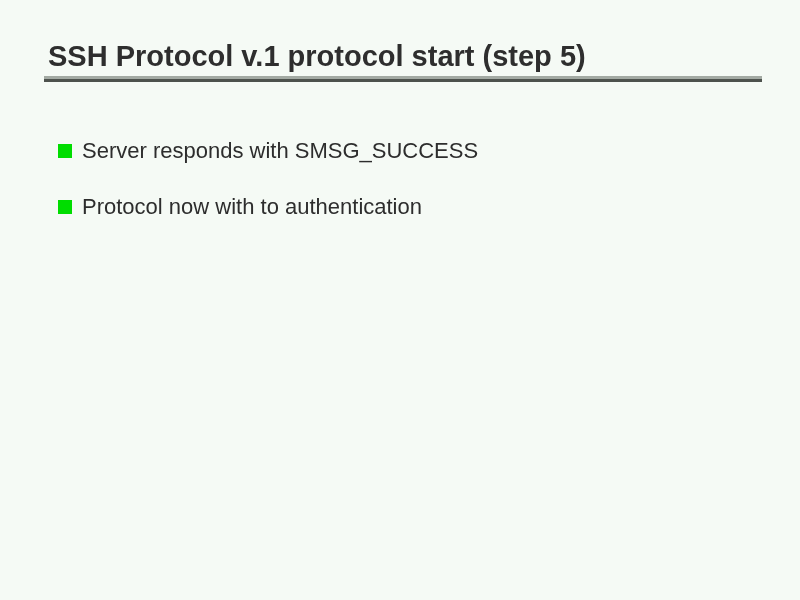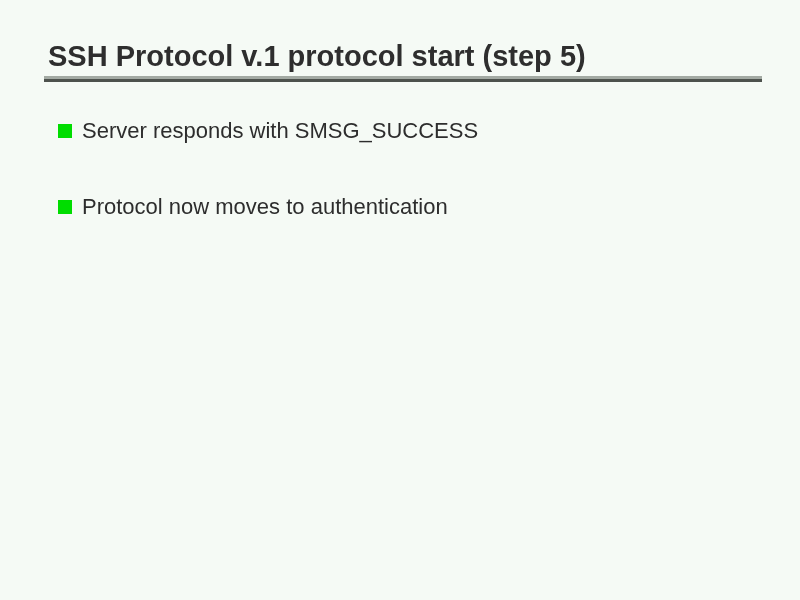--- a/index.html
+++ b/index.html
@@ -54,21 +54,21 @@
     top: 0;
     width: 700px;
   }
   .bullet-item {
     position: absolute;
     left: 0;
     display: flex;
     align-items: flex-start;
     white-space: nowrap;
   }
-  .bullet-item.item-0 { top: 116px; }
+  .bullet-item.item-0 { top: 136px; }
   .bullet-item.item-1 { top: 192px; }
   .bullet-square {
     flex: 0 0 auto;
     width: 14px;
     height: 14px;
     margin-top: 8px;
     margin-right: 10px;
     background: var(--bullet-green, #00dd00);
   }
   .bullet-text {
@@ -89,18 +89,18 @@
 
   <div class="bullet-list">
 
     <div class="bullet-item item-0">
       <span class="bullet-square"></span>
       <span class="bullet-text">Server responds with SMSG_SUCCESS</span>
     </div>
 
     <div class="bullet-item item-1">
       <span class="bullet-square"></span>
-      <span class="bullet-text">Protocol now moves to authentication</span>
+      <span class="bullet-text">Protocol now with to authentication</span>
     </div>
 
   </div>
 
 </div>
 
 </body></html>

